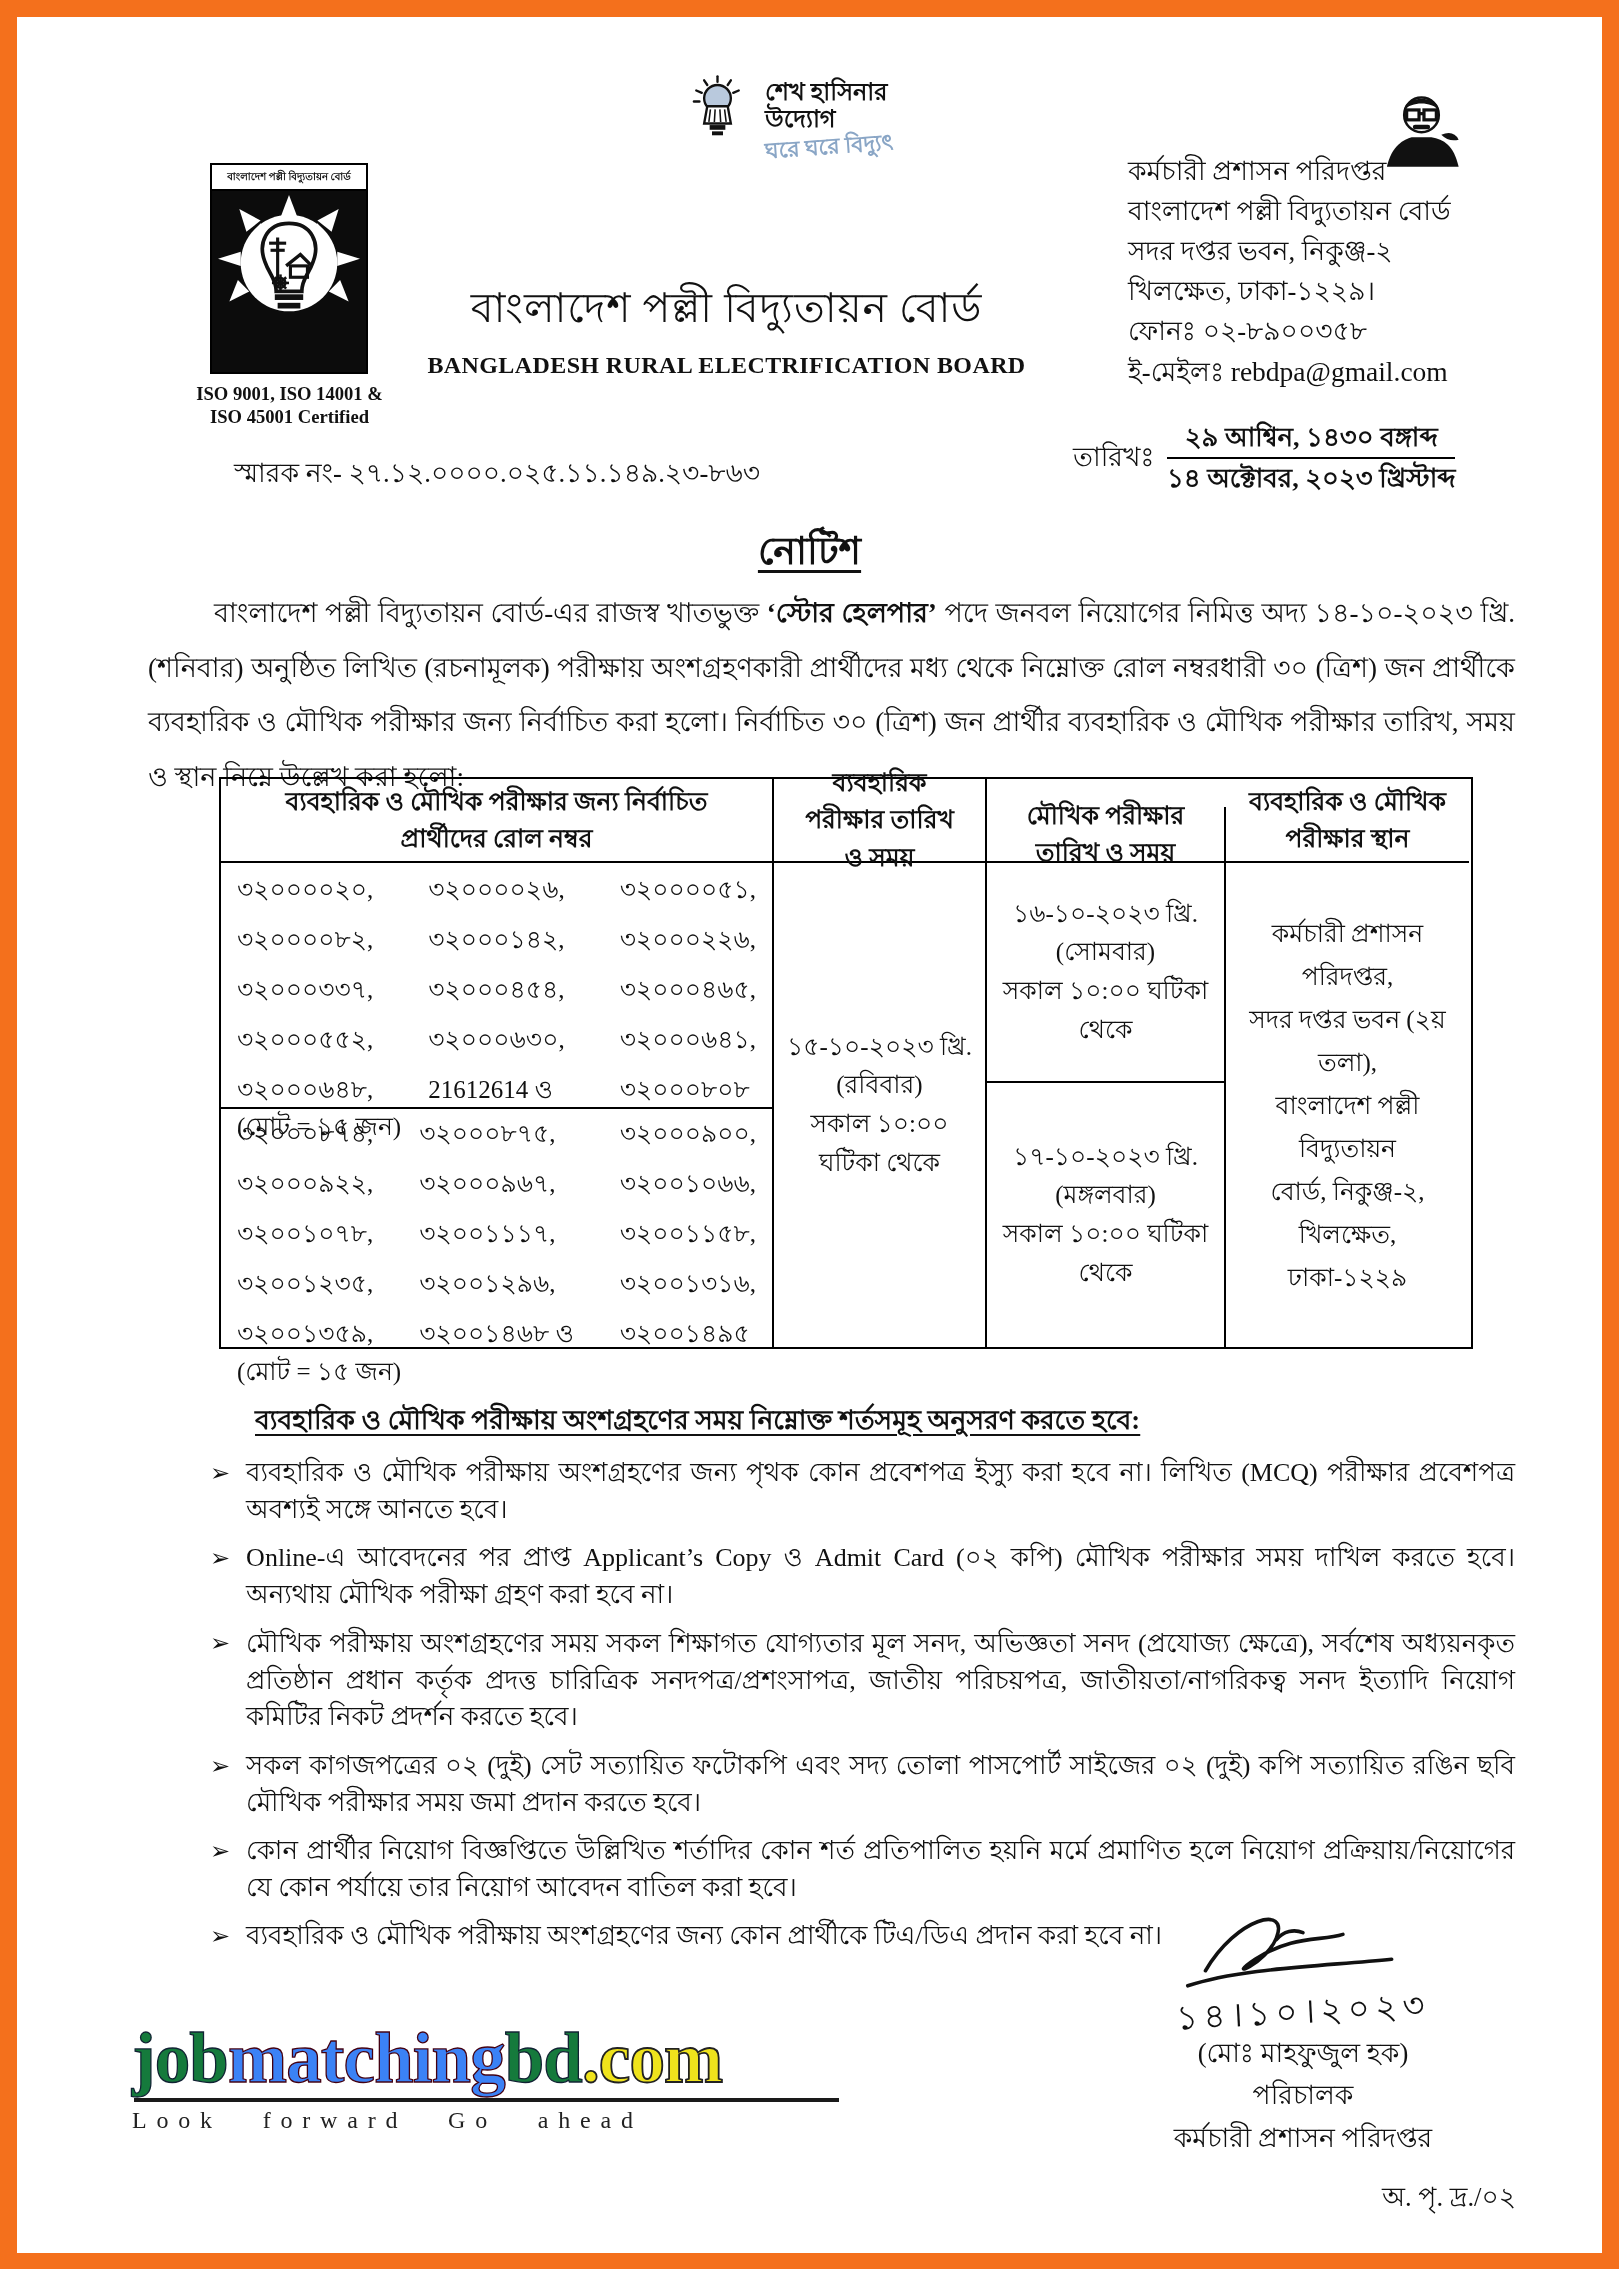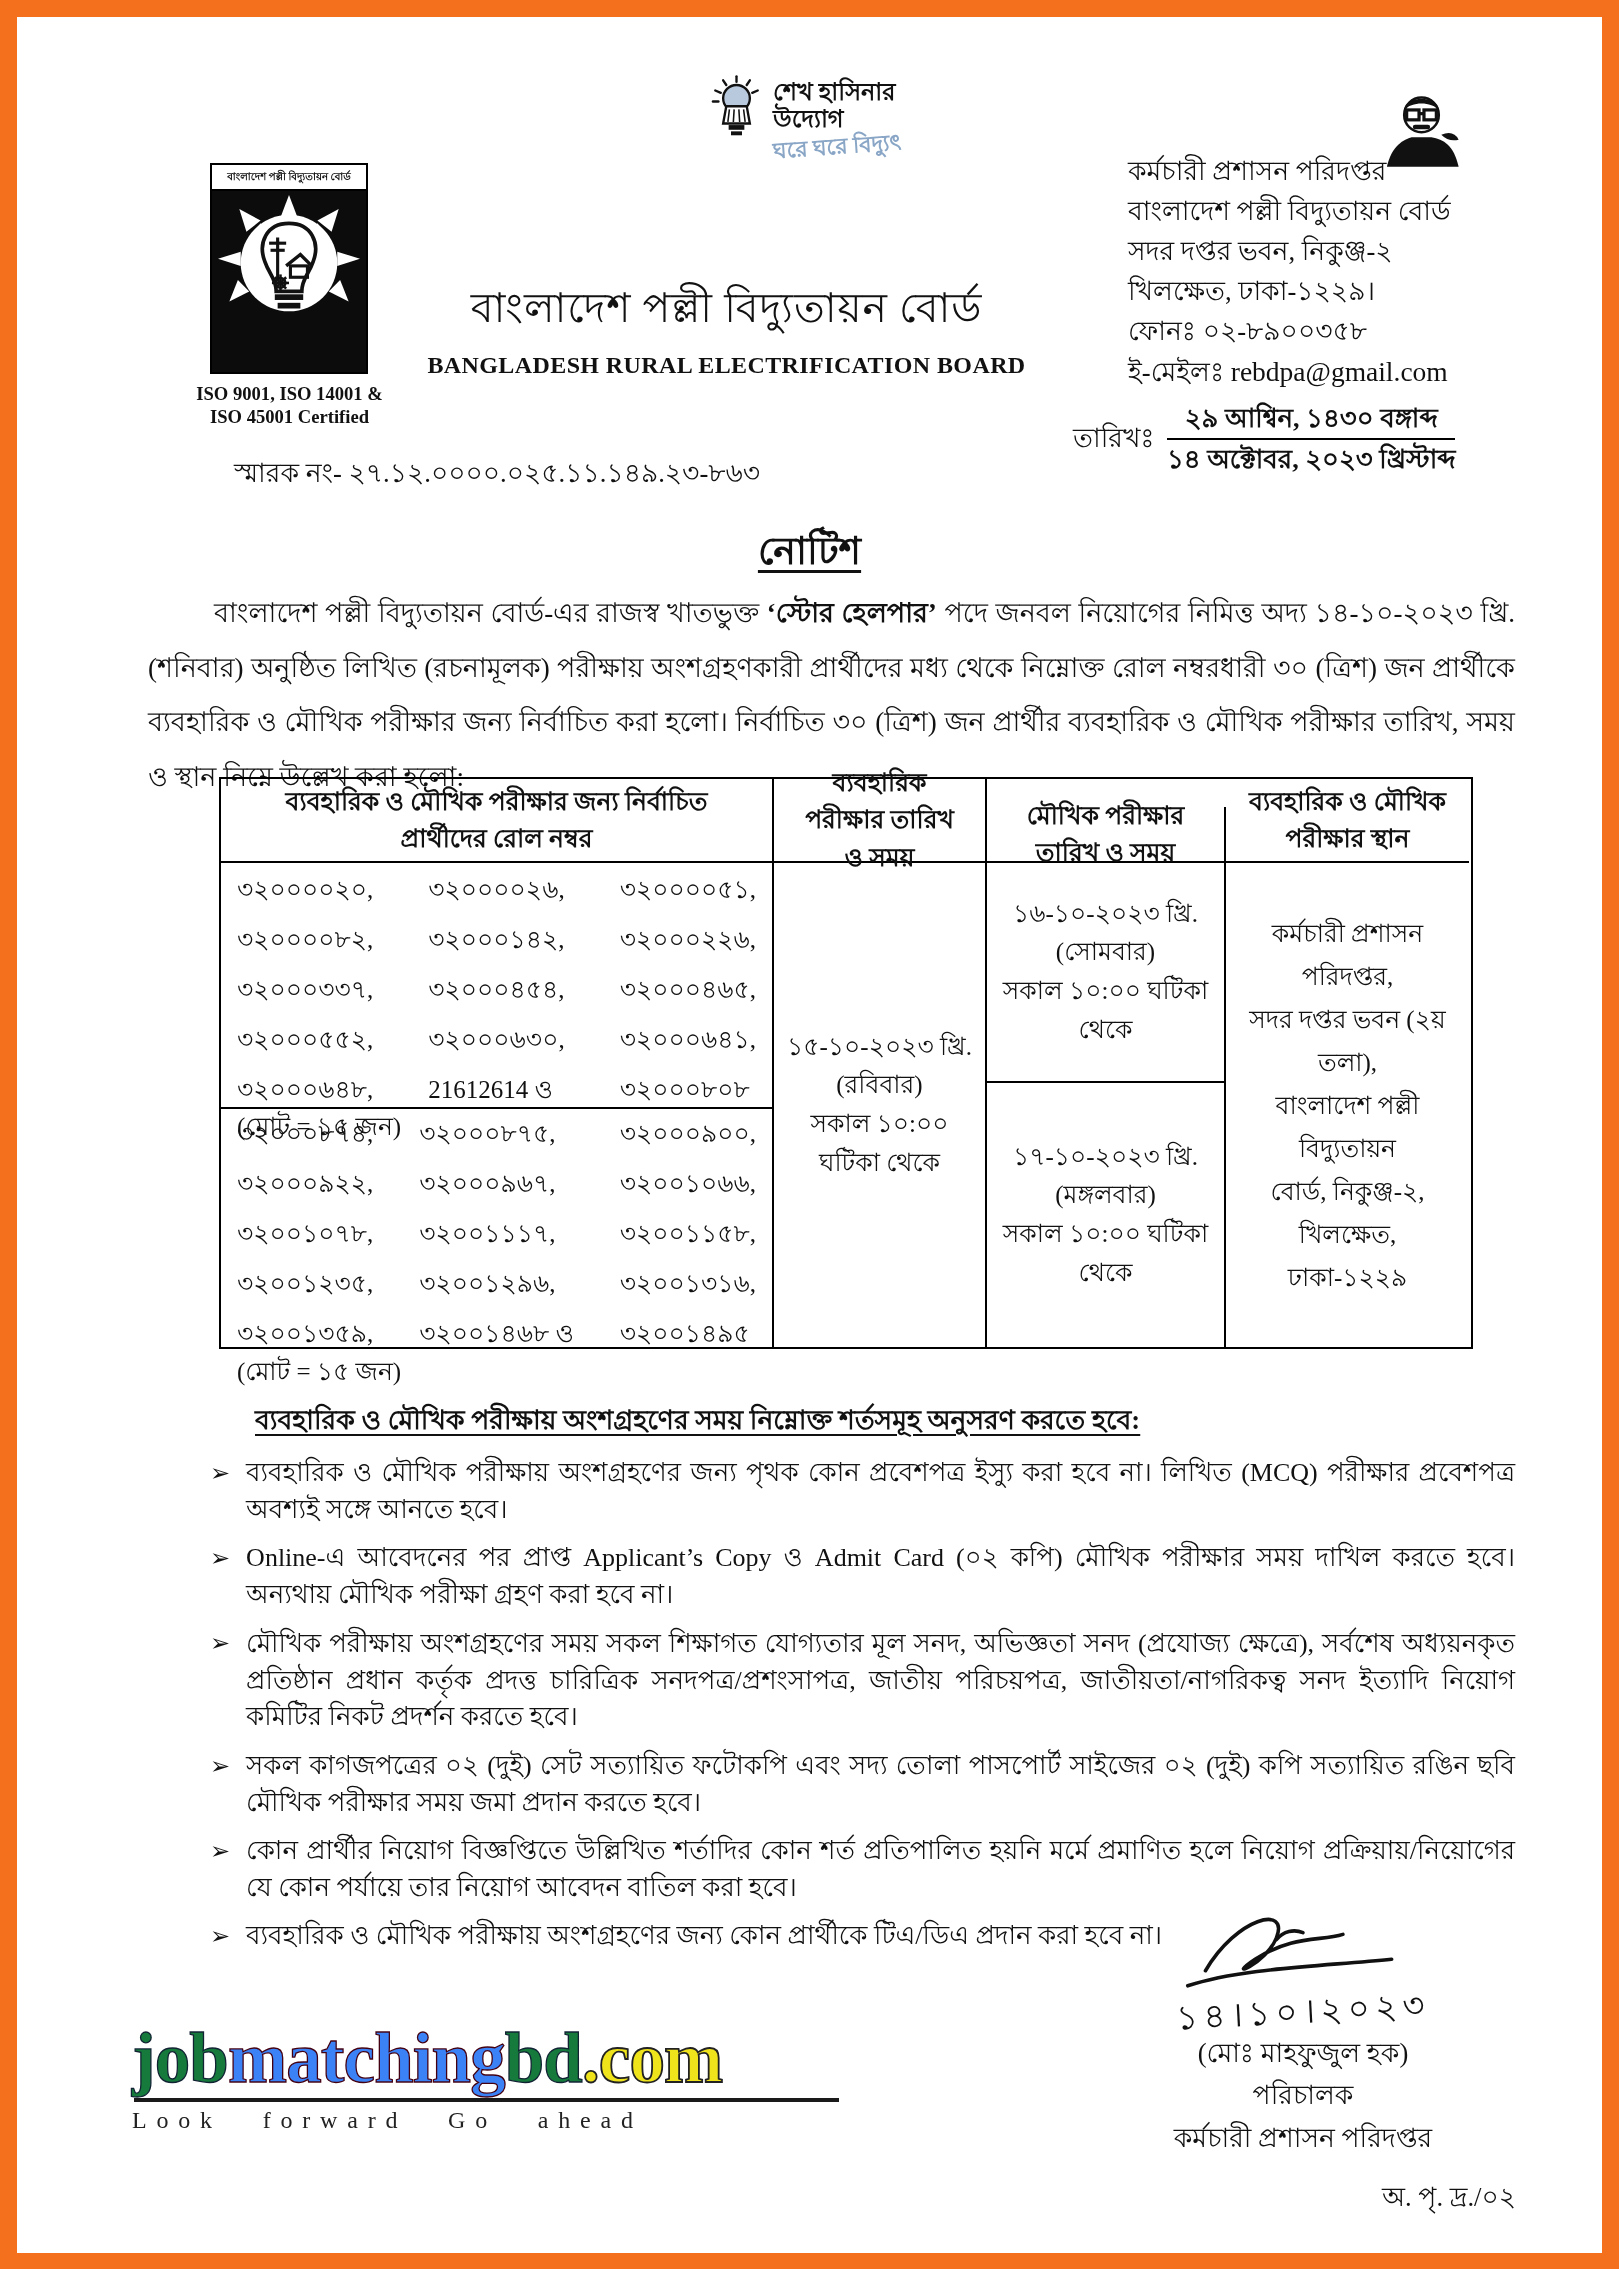--- a/index.html
+++ b/index.html
@@ -2,41 +2,41 @@
 <html style="font-size:14px"><head>
 <meta charset="utf-8">
 <style>
   html,body{margin:0;padding:0;background:#888;}
   .page{position:relative;width:1619px;height:2270px;background:#fff;
         border:17.7px solid #f4701c;box-sizing:border-box;overflow:hidden;
         font-family:"Liberation Serif","DejaVu Serif",serif;color:#111;}
   .abs{position:absolute;}
 
   
-  .bulb-logo{left:692px;top:53px;display:flex;gap:9px;align-items:flex-start;}
+  .bulb-logo{left:673px;top:53px;display:flex;gap:20px;align-items:flex-start;}
   .bulb-text{margin-top:8.9px;line-height:1.12;}
   .bulb-l1{font-size:24px;font-weight:bold;}
   .bulb-l2{font-size:22px;color:#8aa6c6;font-weight:bold;transform:rotate(-4deg);margin-top:2.7px;}
   .mujib{left:1355px;top:62px;width:99px;height:99px;}
 
   .breb-logo{left:193px;top:146px;width:158px;height:211px;background:#0c0c0c;
              border:2.7px solid #000;box-sizing:border-box;}
   .breb-band{background:#fff;border-bottom:2.7px solid #000;font-size:10.2px;font-weight:bold;
              text-align:center;padding:3.5px 0.9px;white-space:nowrap;overflow:hidden;}
   .breb-art{display:block;margin:1.8px auto 0;}
   .iso{left:158px;top:365px;width:229px;text-align:center;font-weight:bold;
        font-size:18.6px;line-height:1.25;}
 
   .org-titles{left:337px;top:259px;width:745px;text-align:center;}
   .org-bn{font-size:41px;letter-spacing:0.9px;}
   .org-en{font-size:24px;font-weight:bold;margin-top:7px;letter-spacing:0.4px;}
 
   .office{left:1111px;top:135px;width:417px;font-size:26.6px;line-height:1.5;}
   .office .serif-en{font-size:27.5px;}
-  .date-row{display:flex;align-items:center;gap:12.4px;margin-top:8px;margin-left:-55px;}
+  .date-row{display:flex;align-items:center;gap:12.4px;margin-top:27px;margin-left:-55px;}
   .date-label{font-size:26.6px;}
   .fraction{text-align:center;font-weight:bold;font-size:26px;line-height:1.35;}
   .fr-top{display:block;border-bottom:2.7px solid #000;padding:0 5.3px 1.8px;}
   .fr-bot{display:block;padding-top:1.8px;}
 
   .memo{left:217px;top:436px;font-size:26.6px;}
   .notice-title{left:0;top:504px;width:100%;text-align:center;}
   .notice-title span{font-size:38px;font-weight:bold;text-decoration:underline;
                      text-decoration-thickness:2.7px;text-underline-offset:6.2px;}
 

